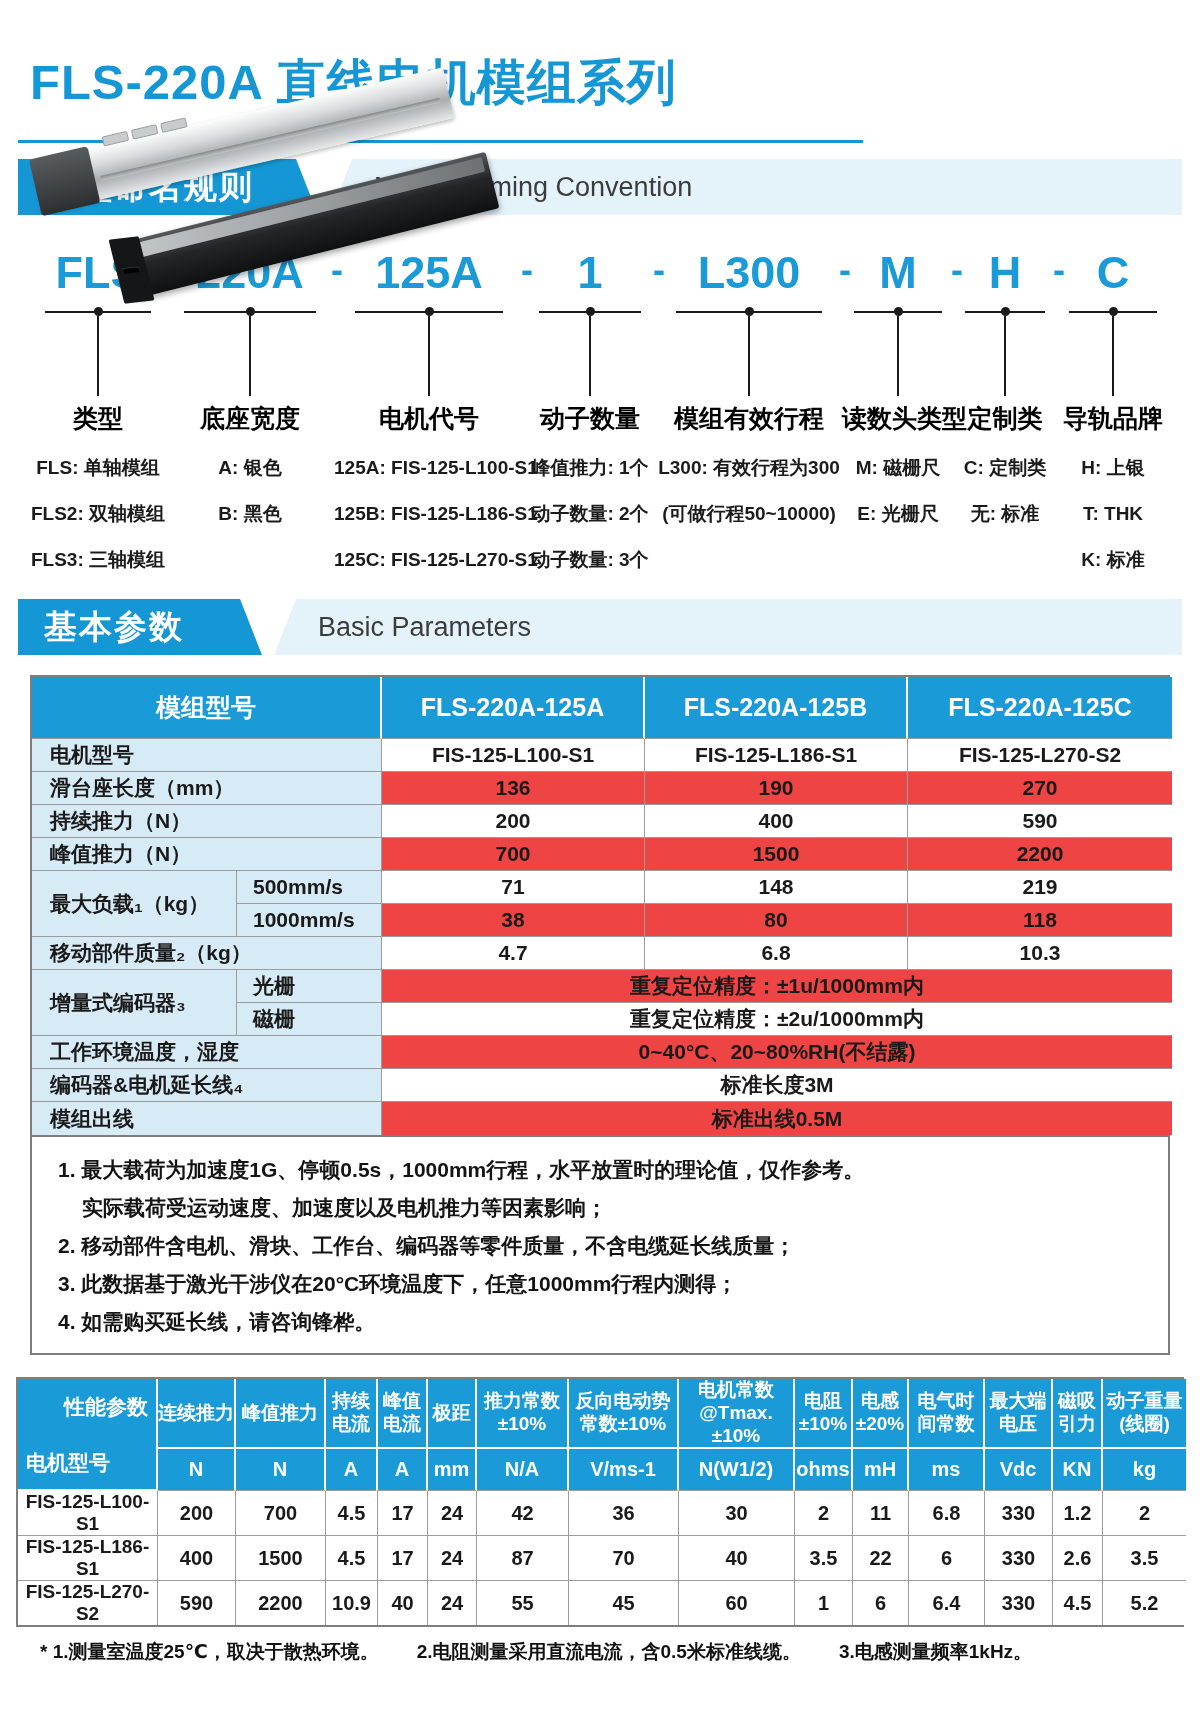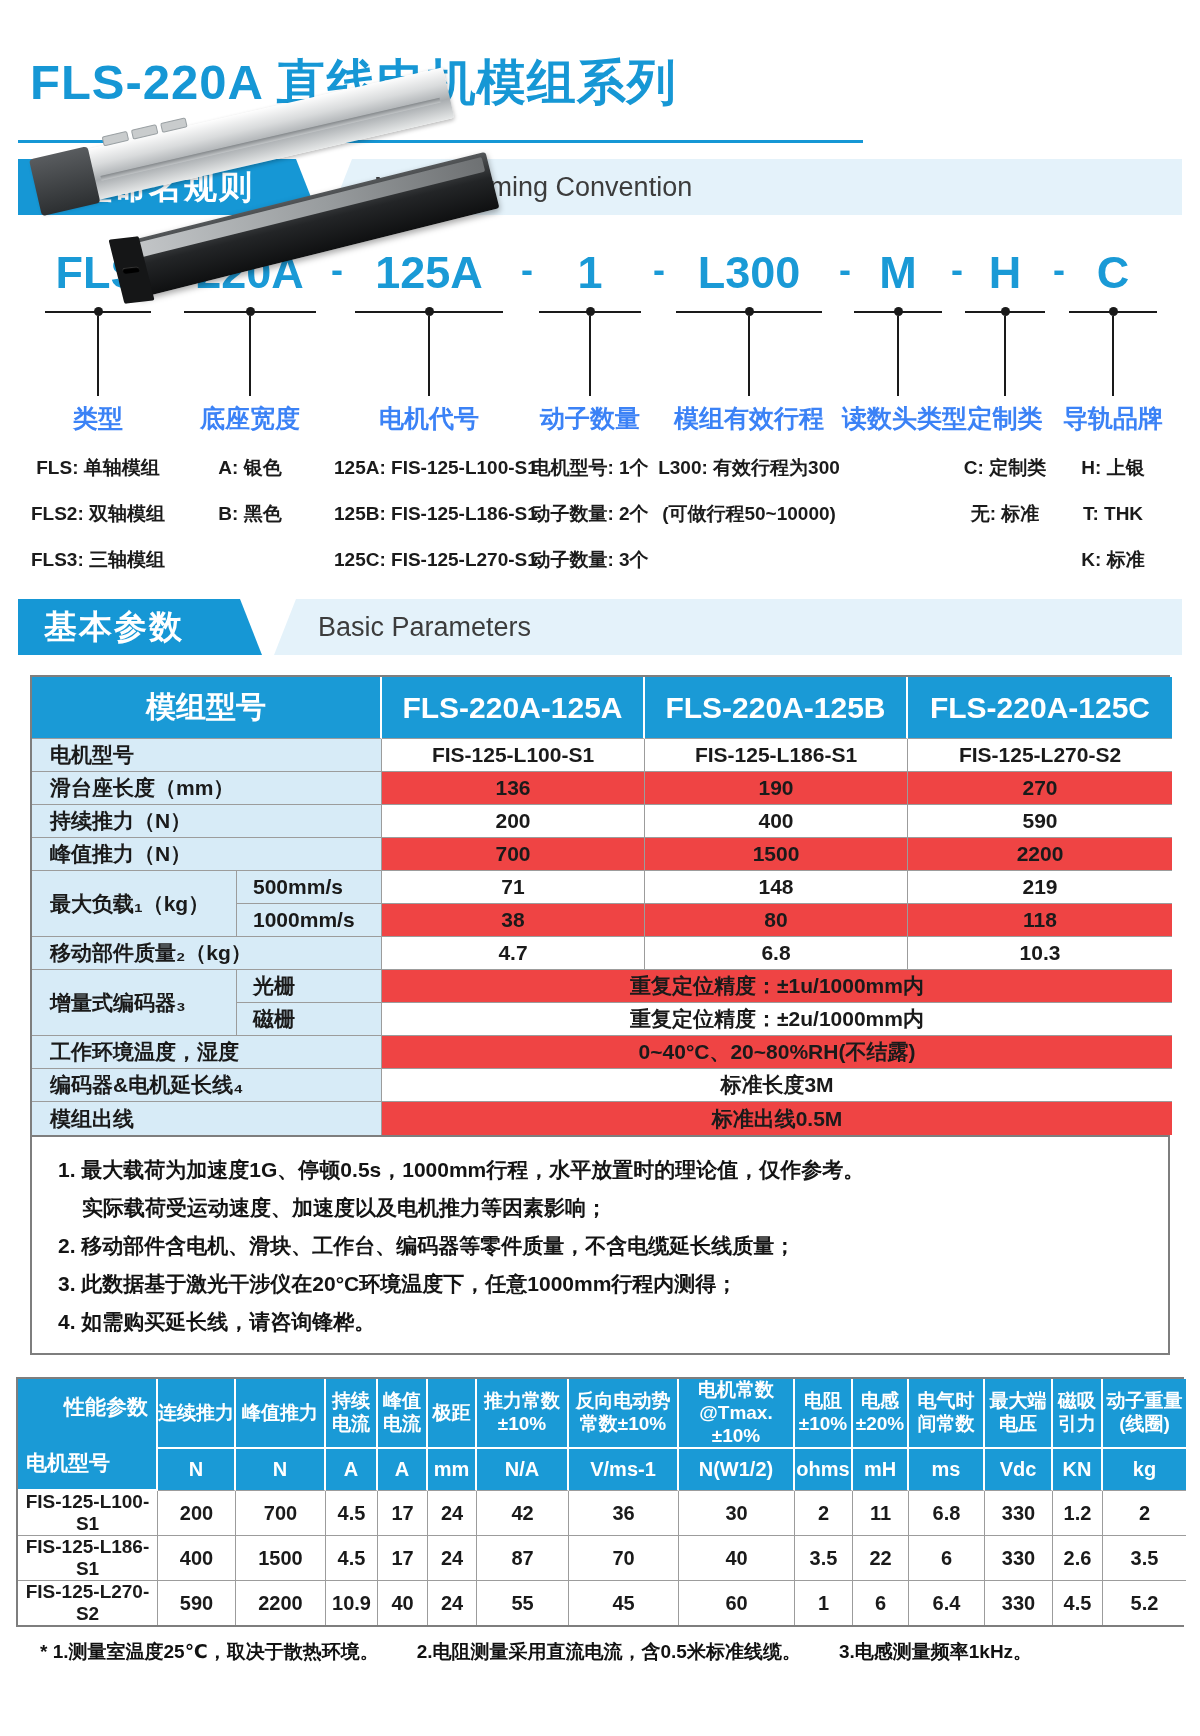--- a/index.html
+++ b/index.html
@@ -49,32 +49,32 @@
   .naming { margin:26px 0 0 30px; width:1140px; }
   .ngrid { display:grid; grid-template-columns:136px 168px 190px 132px 186px 112px 102px 114px; }
   .seg { position:relative; height:64px; display:flex; align-items:center; justify-content:center;
     font-size:45px; font-weight:bold; color:#1a9ad6; white-space:nowrap; }
   .seg-dash { position:absolute; right:-9px; top:50%; transform:translateY(-56%);
     font-size:36px; font-weight:bold; color:#1a9ad6; }
   .ncol { text-align:center; }
   .hline { width:78%; height:2px; background:#1a1a1a; margin:6px auto 0; position:relative; }
   .dot { width:9px; height:9px; border-radius:50%; background:#1a1a1a; margin:-6px auto 0; position:relative; }
   .vline { width:2px; height:80px; background:#1a1a1a; margin:0 auto; }
-  .ncat { margin-top:6px; font-size:25px; font-weight:bold; color:#3b82f6; white-space:nowrap; }
+  .ncat { margin-top:6px; font-size:25px; font-weight:bold; color:#000000; white-space:nowrap; }
   .ndetails { margin-top:10px;text-align:center; }
   .ndetail { line-height:46px; height:46px; font-size:19px; font-weight:600; color:#1b1b1b; white-space:nowrap; }
 
   
   table { border-collapse:separate; border-spacing:0; table-layout:fixed; width:100%; }
   .tbl-wrap { margin:20px 0 0 30px; width:1140px; border:2px solid #7e7e7e; }
   .tbl-wrap2 { margin:22px 0 0 16px; width:1168px; border:2px solid #7e7e7e; }
   th, td { overflow:hidden; }
 
   
-  .bt th { background:#1a9ad6; color:#fff; height:62px; font-size:30px; font-weight:bold;
+  .bt th { background:#1a9ad6; color:#fff; height:62px; font-size:25px; font-weight:bold;
     border-right:2px solid #fff; text-align:center; }
   .bt th:last-child { border-right:0; }
   .bt th { border-bottom:1px solid #9c9c9c; }
   .bt td { height:33px; font-size:21px; border-right:1px solid #9c9c9c; border-bottom:1px solid #9c9c9c; }
   .bt tr td:last-child { border-right:0; }
   .bt tr:last-child td { border-bottom:0; }
   td.lbl { background:#d7ebf7; text-align:left; padding-left:18px; font-weight:600; font-size:21px; }
   td.sub { background:#d7ebf7; text-align:left; padding-left:16px; font-weight:600; font-size:21px; }
   td.val, td.spn { text-align:center; font-weight:600; }
   tr.g td.val, tr.g td.spn { background:#ef4444;margin-left:47px; }
@@ -209,21 +209,21 @@
           </div>
       </div>
       <div class="ncol">
         <div>
             <div class="hline"></div>
             <div class="dot"></div>
             <div class="vline"></div>
           </div>
         <div class="ncat">动子数量</div>
         <div class="ndetails">
-            <div class="ndetail">电机型号: 1个</div>
+            <div class="ndetail">峰值推力: 1个</div>
             <div class="ndetail">动子数量: 2个</div>
             <div class="ndetail">动子数量: 3个</div>
           </div>
       </div>
       <div class="ncol">
         <div>
             <div class="hline"></div>
             <div class="dot"></div>
             <div class="vline"></div>
           </div>
@@ -234,20 +234,25 @@
             <div class="ndetail"></div>
           </div>
       </div>
       <div class="ncol">
         <div>
             <div class="hline"></div>
             <div class="dot"></div>
             <div class="vline"></div>
           </div>
         <div class="ncat">读数头类型</div>
+        <div class="ndetails">
+            <div class="ndetail">M: 磁栅尺</div>
+            <div class="ndetail">E: 光栅尺</div>
+            <div class="ndetail"></div>
+          </div>
       </div>
       <div class="ncol">
         <div>
             <div class="hline"></div>
             <div class="dot"></div>
             <div class="vline"></div>
           </div>
         <div class="ncat">定制类</div>
         <div class="ndetails">
             <div class="ndetail">C: 定制类</div>

